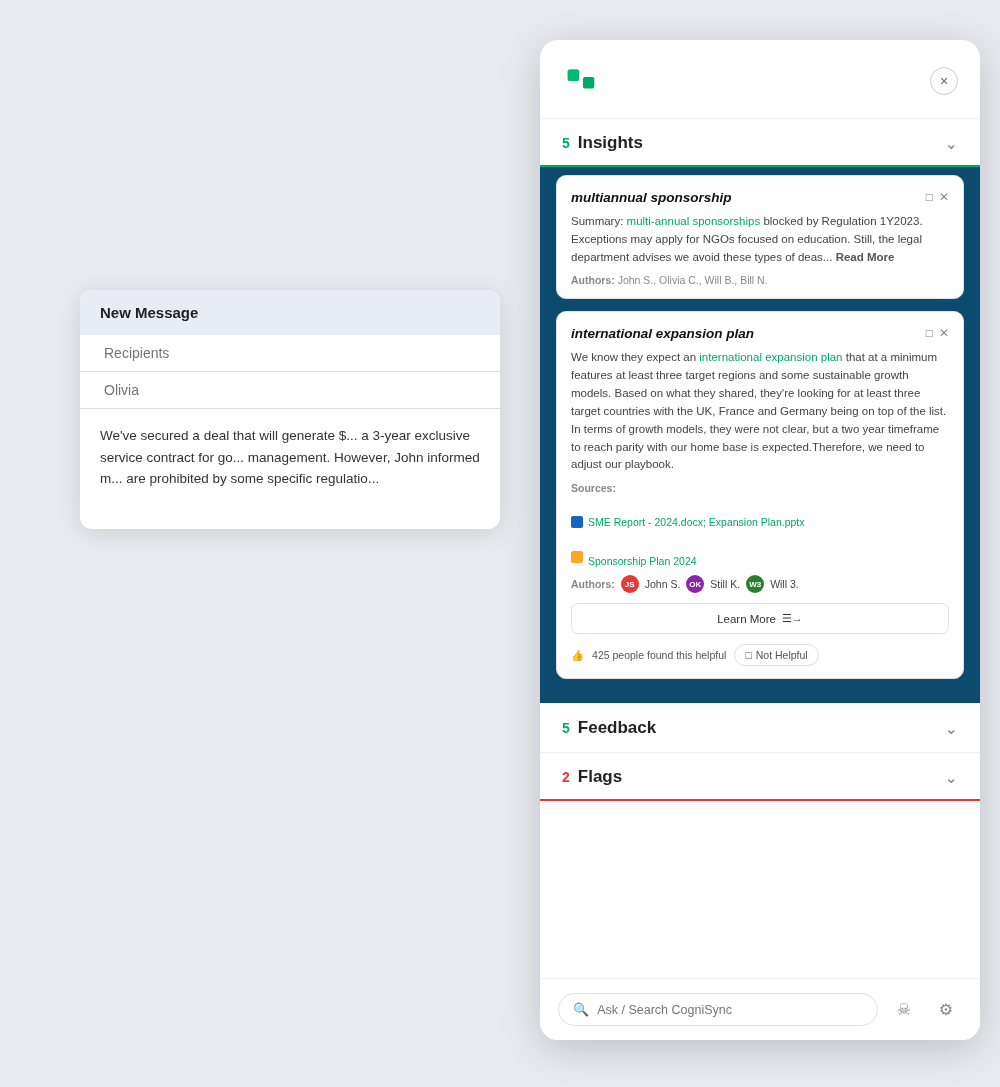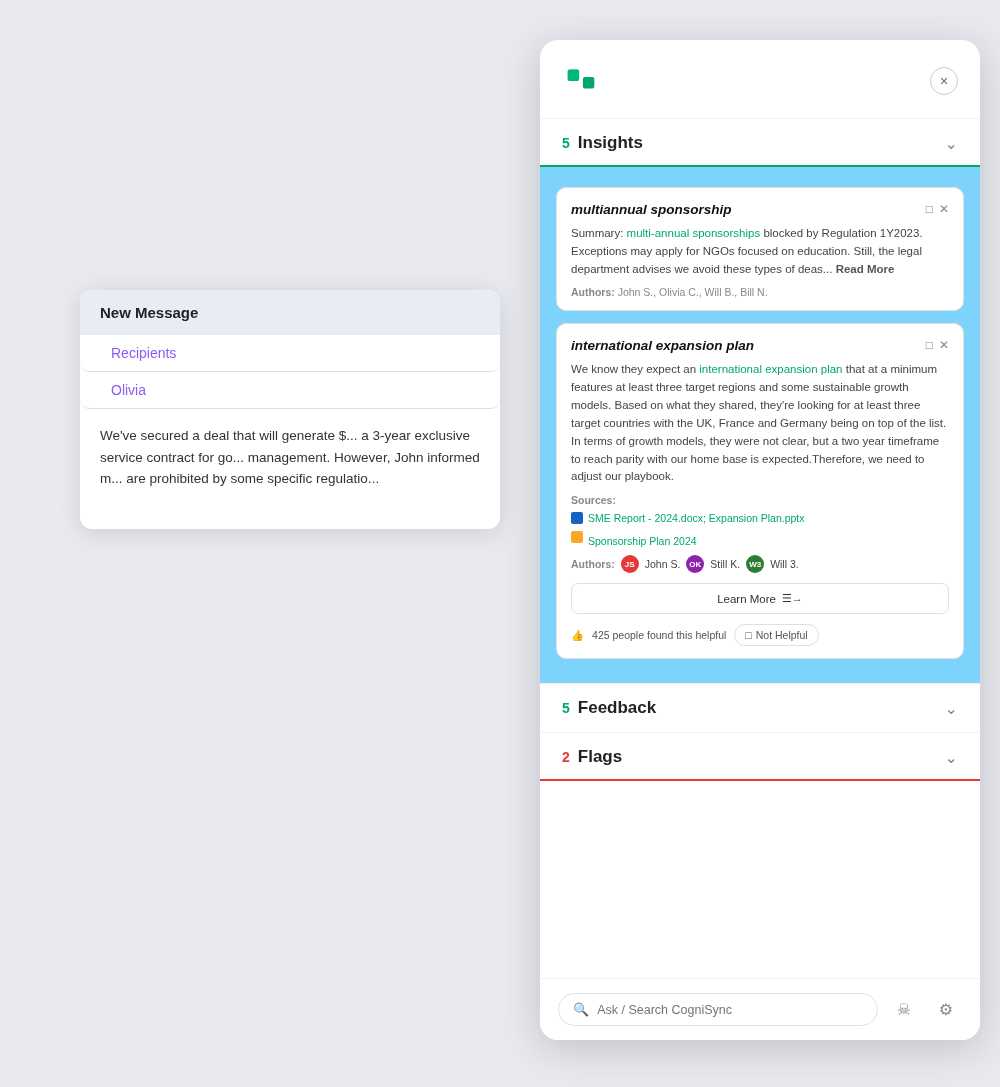--- a/index.html
+++ b/index.html
@@ -26,25 +26,24 @@
     }
     .email-header {
       background: #e8edf5;
       border-radius: 12px 12px 0 0;
       padding: 14px 20px;
       font-size: 15px;
       font-weight: 600;
       color: #222;
     }
     .email-field {
-      padding: 10px 31px;
+      padding: 10px 24px;
       border-bottom: 1px solid #e0e0e0;
       font-size: 14px;
-      color: #8b5cf6;
-      border-radius: 9px;
+      color: #737373;
     }
     .email-body {
       padding: 16px 20px;
       font-size: 13.5px;
       color: #333;
       line-height: 1.6;
       min-height: 120px;
     }
 
     
@@ -132,22 +131,22 @@
     }
     .section-count.green { color: #00a86b; }
     .section-count.red { color: #e53935; }
     .chevron-icon {
       font-size: 16px;
       color: #888;
     }
 
     
     .insights-content {
-      padding: 20px 16px 12px;
-      background: #7dd3fc;
+      padding: 8px 16px 12px;
+      background: #0c4a6e;
     }
     .insight-card {
       background: #fff;
       border: 1.5px solid #e0e0e0;
       border-radius: 10px;
       padding: 14px 14px 12px;
       margin-bottom: 12px;
       position: relative;
     }
     .card-header-row {
@@ -199,21 +198,21 @@
       margin-top: 4px;
     }
     .card-meta .meta-label {
       font-weight: 600;
     }
 
     
     .sources-row {
       display: flex;
       flex-direction: column;
-      gap: 3px;
+      gap: 19px;
       margin-bottom: 8px;
     }
     .source-item {
       display: flex;
       align-items: center;
       gap: 5px;
       font-size: 10.5px;
       color: #00a86b;
       text-align: right;
     }

